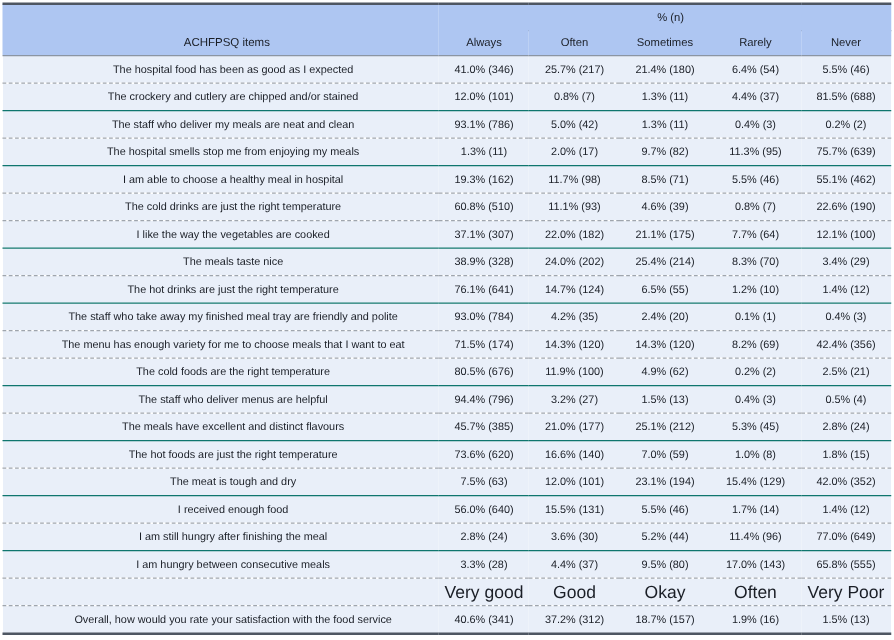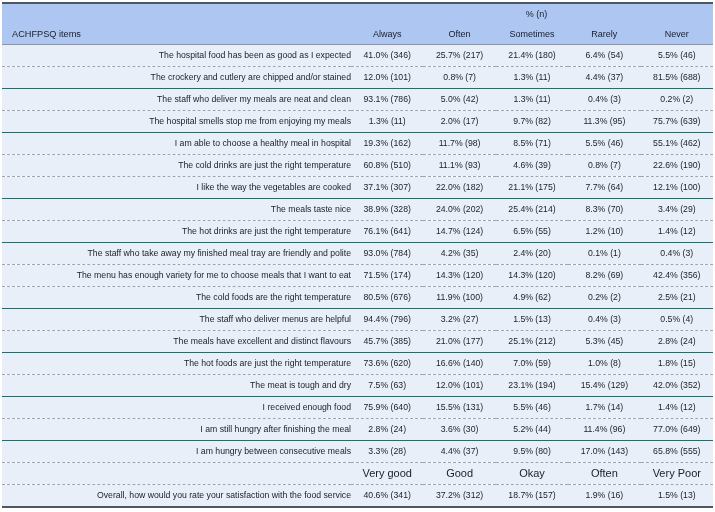--- a/index.html
+++ b/index.html
@@ -23,38 +23,38 @@
   }
   col.items-col{width:349px;}
   thead th{
     background:var(--header-bg);
     font-weight:normal;font-size:9px;color:var(--text);
     padding:0;vertical-align:middle;
   }
   tr.group-row{height:21px;}
   tr.cols-row{height:20px;}
   tr.cols-row th{border-bottom:1.5px solid #8b95a3;}
-  th.items-header{text-align:left;padding-left:10px;font-size:9.2px;}
+  th.items-header{text-align:center;padding-left:10px;font-size:9.2px;}
   .group-underline{
     height:100%;margin-left:9px;
     border-bottom:1px solid #656e7a;
     display:flex;align-items:center;justify-content:center;
     font-size:9px;
   }
   tbody td{
     background:var(--row-bg);
     font-size:8.7px;color:var(--text);
     height:18.5px;padding:0;text-align:center;
     line-height:1;vertical-align:middle;
     white-space:nowrap;overflow:hidden;
   }
-  tbody td.item-cell{text-align:right;padding-left:20px;}
+  tbody td.item-cell{text-align:center;padding-left:20px;}
   tr.sep-dashed td{border-bottom:1px dashed #9fa5ad;}
   tr.sep-solid td{border-bottom:1px solid #0f766e;}
-  tr.sub-header-row td{border-bottom:1px dashed #9fa5ad;font-size:11px;}
+  tr.sub-header-row td{border-bottom:1px dashed #9fa5ad;font-size:14px;}
   tr.overall-row td{border-bottom:none;}
 </style>
 </head>
 <body>
 
 <table>
   <colgroup>
     <col class="items-col">
     <col>
       <col>
@@ -206,21 +206,21 @@
       <tr class="sep-solid">
         <td class="item-cell">The meat is tough and dry</td>
         <td>7.5% (63)</td>
         <td>12.0% (101)</td>
         <td>23.1% (194)</td>
         <td>15.4% (129)</td>
         <td>42.0% (352)</td>
       </tr>
       <tr class="sep-dashed">
         <td class="item-cell">I received enough food</td>
-        <td>75.9% (640)</td>
+        <td>56.0% (640)</td>
         <td>15.5% (131)</td>
         <td>5.5% (46)</td>
         <td>1.7% (14)</td>
         <td>1.4% (12)</td>
       </tr>
       <tr class="sep-solid">
         <td class="item-cell">I am still hungry after finishing the meal</td>
         <td>2.8% (24)</td>
         <td>3.6% (30)</td>
         <td>5.2% (44)</td>

